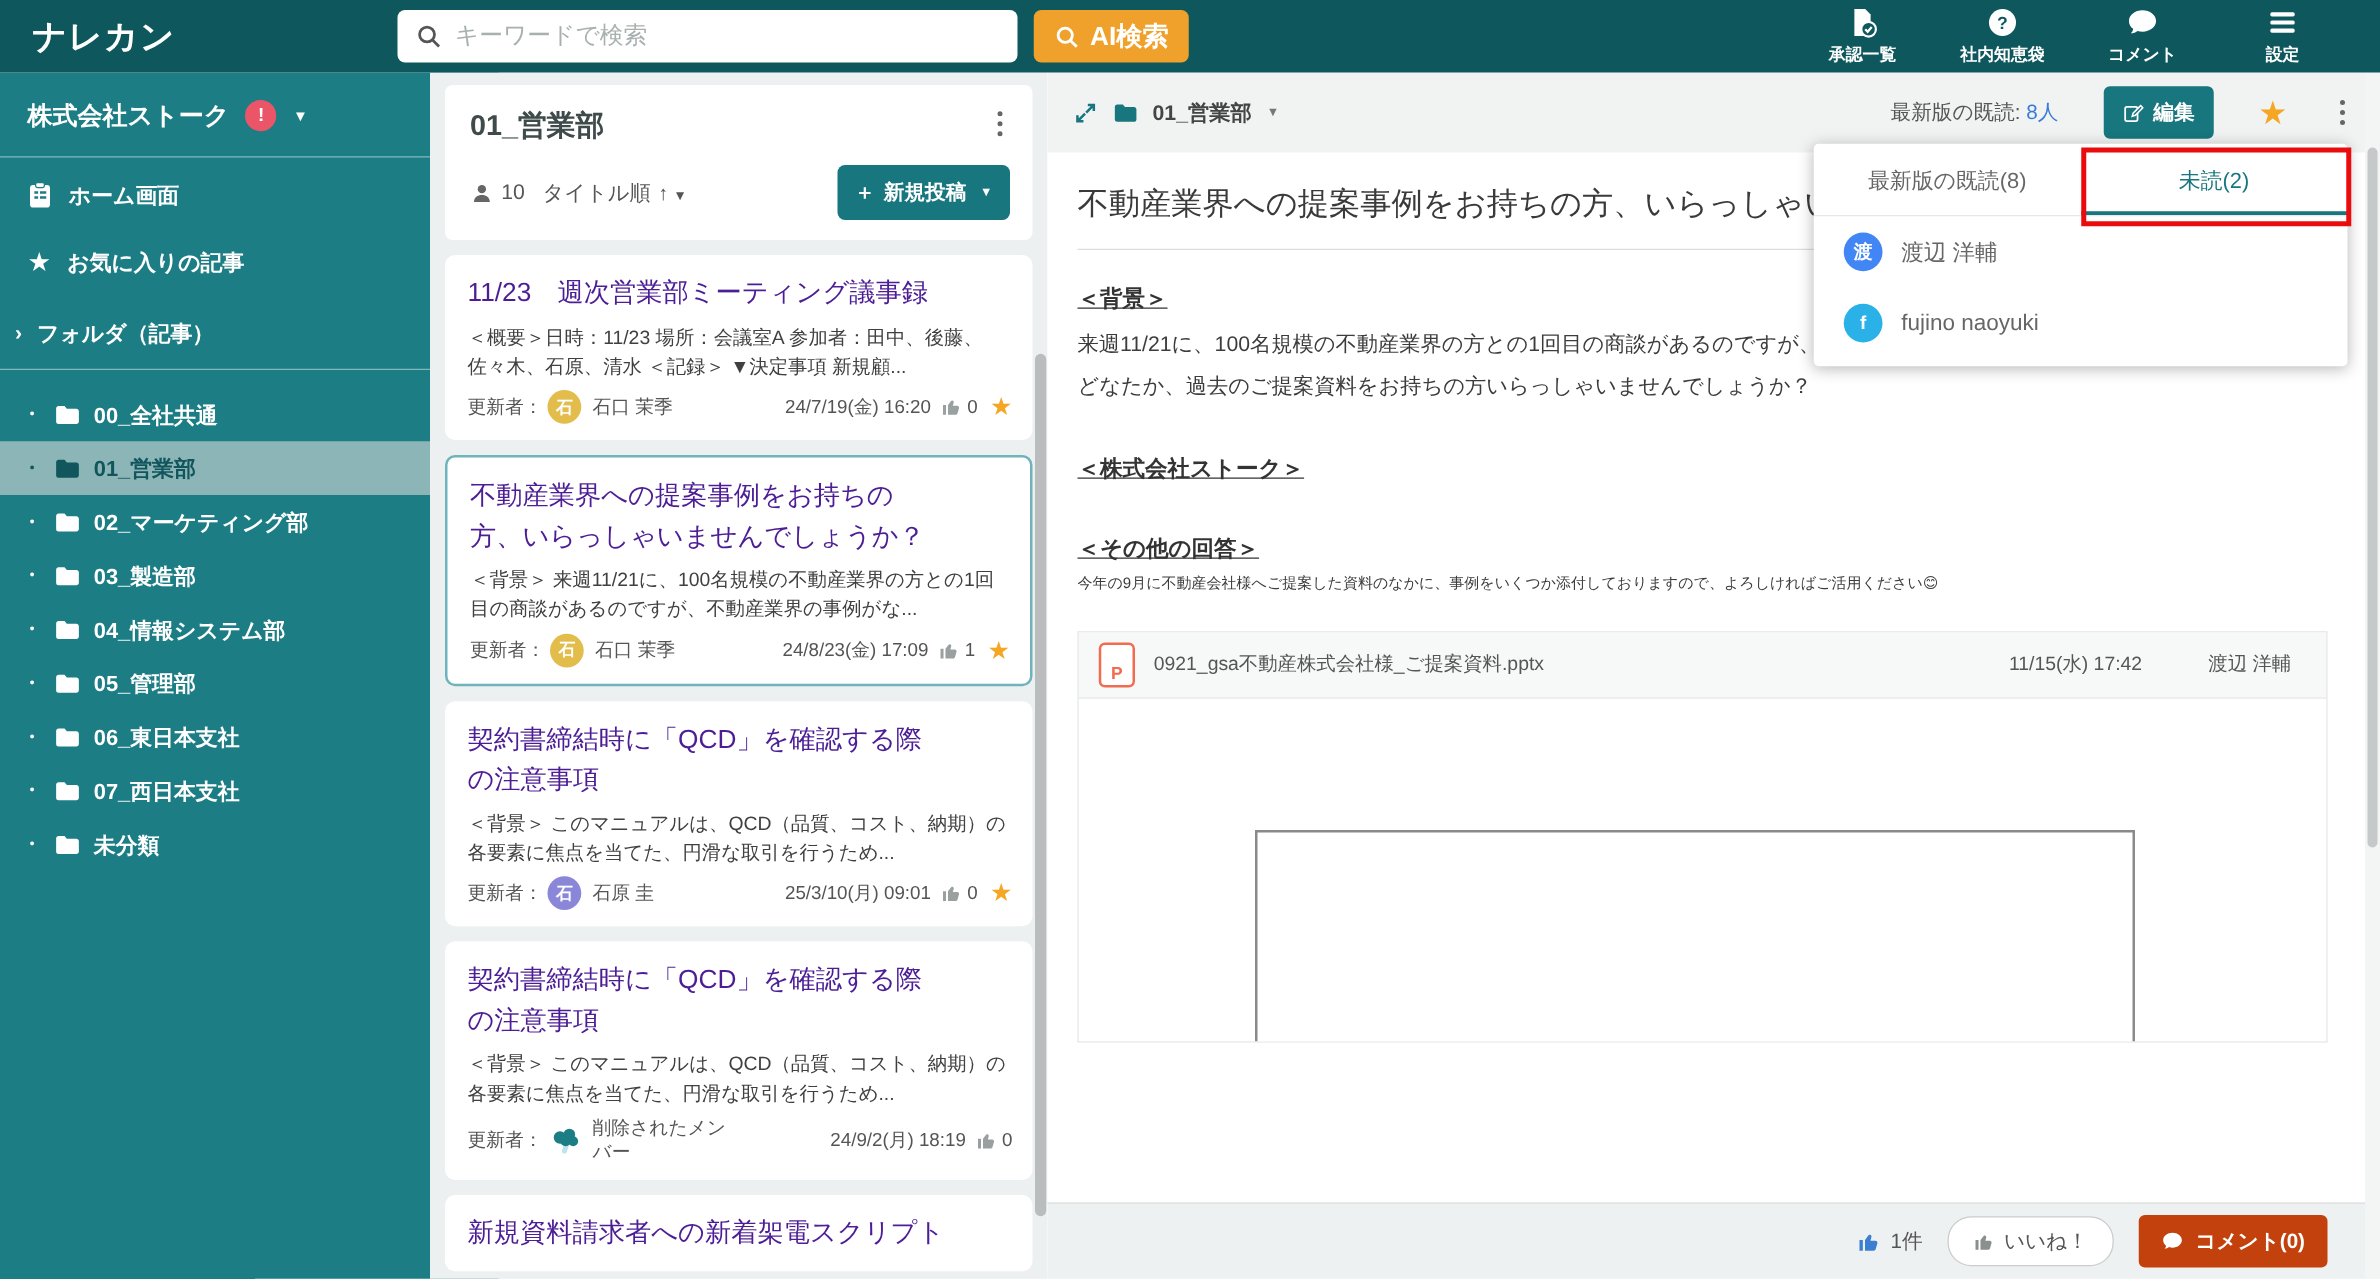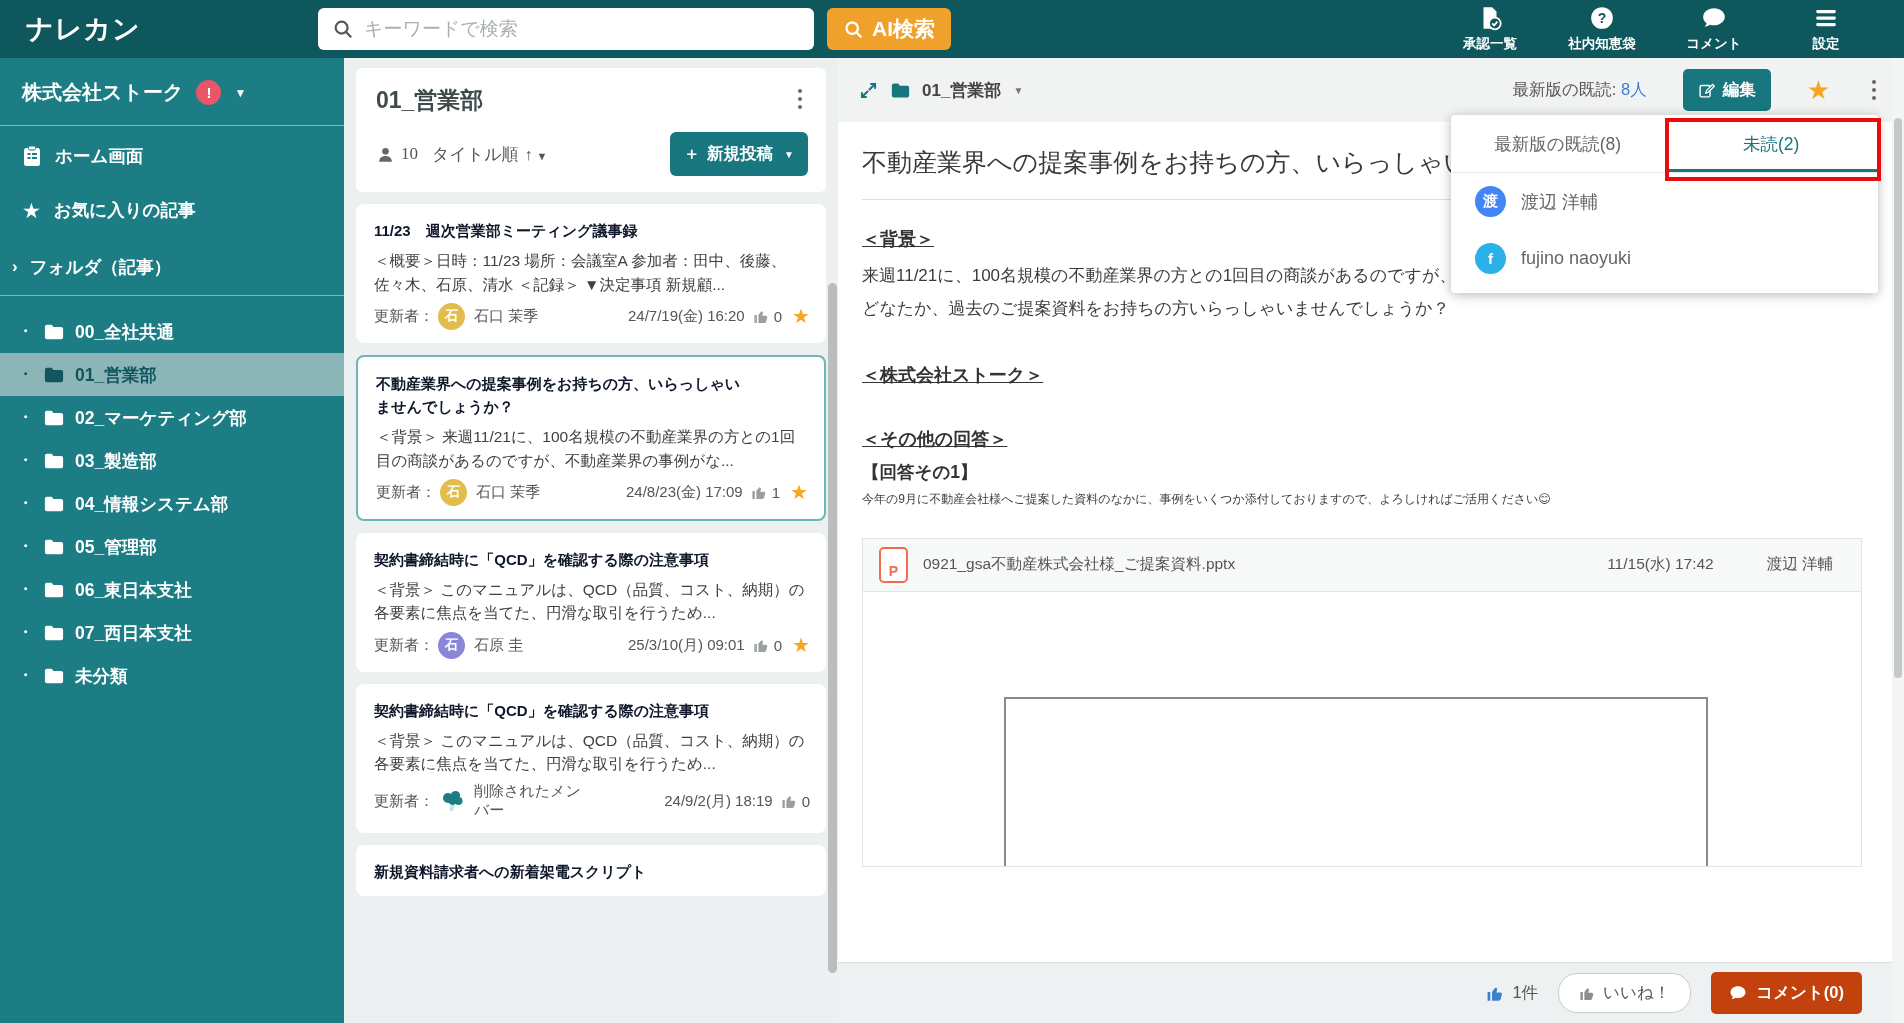--- a/index.html
+++ b/index.html
@@ -46,33 +46,33 @@
 
   
   .listcol { position:absolute; top:58px; left:344px; width:494px; bottom:0; background:#edf0f0;
     padding:10px 12px 0 12px; overflow:hidden; }
   .list-header { background:#fff; border-radius:6px; padding:17px 18px 16px 20px; }
   .lh-row1 { display:flex; align-items:flex-start; }
   .list-title { font-size:23px; color:#3f4a4a; font-weight:bold; }
   .dots { margin-left:auto; display:flex; flex-direction:column; align-items:center; gap:4px;
     padding:4px 6px; cursor:pointer; }
   .dots i { width:4px; height:4px; border-radius:50%; background:#666; }
-  .lh-row2 { display:flex; align-items:center; margin-top:16px; color:#555; font-size:17px;font-family:Liberation Serif, serif; }
+  .lh-row2 { display:flex; align-items:center; margin-top:16px; color:#555; font-size:17px; }
   .lh-row2 .cnt { margin-left:6px; }
   .lh-row2 .sort { margin-left:14px; cursor:pointer; }
   .lh-row2 .arrow-up { margin-left:6px; font-size:16px; }
   .lh-row2 .mini-caret { margin-left:4px; font-size:11px; color:#555; }
   .new-post-btn { margin-left:auto; background:#17767e; color:#fff; border:none; border-radius:6px;
     font-size:16.5px; font-weight:bold; padding:11px 14px; display:flex; align-items:center; gap:7px;
     cursor:pointer; font-family:inherit; }
   .new-post-btn .mini-caret { font-size:10px; color:#fff; }
 
   .card { background:#fff; border-radius:8px; margin-top:12px; padding:15px 16px 13px 18px; cursor:pointer; }
   .card.selected { border:2px solid #6fb3bb; }
-  .card-title { color:#0f172a; font-size:15px; font-weight:bold; line-height:1.55; max-width:368px; }
+  .card-title { color:#4c1d95; font-size:21px; font-weight:normal; line-height:1.55; max-width:368px; }
   .card-excerpt { margin-top:7px; color:#404040; font-size:15.5px; line-height:1.5; }
   .card-footer { margin-top:7px; display:flex; align-items:center; font-size:15px; color:#555; }
   .avatar { width:27px; height:27px; border-radius:50%; color:#fff; font-size:13.5px; font-weight:bold;
     display:flex; align-items:center; justify-content:center; margin:0 9px 0 4px; flex:0 0 auto; }
   .avatar-yellow { background:#e2bd4c; }
   .avatar-purple { background:#8b87d8; }
   .avatar-none { background:transparent; }
   .updater { white-space:nowrap; }
   .updater.narrow { white-space:normal; max-width:108px; line-height:1.25; }
   .card-date { margin-left:auto; white-space:nowrap; }
@@ -459,21 +459,20 @@
   <div class="article-body">
     <div class="article-title">不動産業界への提案事例をお持ちの方、いらっしゃいませんでしょうか？</div>
 
     <div class="sec-heading">＜背景＞</div>
     <div class="sec-line first">来週11/21に、100名規模の不動産業界の方との1回目の商談があるのですが、不動産業界の事例がな</div>
     <div class="sec-line">どなたか、過去のご提案資料をお持ちの方いらっしゃいませんでしょうか？</div>
 
     <div class="sec-heading" style="margin-top:38px">＜株式会社ストーク＞</div>
 
     <div class="sec-heading" style="margin-top:40px">＜その他の回答＞</div>
-    <div class="ans-label">【回答その1】</div>
     <div class="ans-text">今年の9月に不動産会社様へご提案した資料のなかに、事例をいくつか添付しておりますので、よろしければご活用ください😊</div>
 
     <div class="attachment">
       <div class="attach-head">
         <span class="pfile">P</span>
         <span>0921_gsa不動産株式会社様_ご提案資料.pptx</span>
         <span class="attach-date">11/15(水) 17:42</span>
         <span class="attach-user">渡辺 洋輔</span>
       </div>
       <div class="attach-body">

